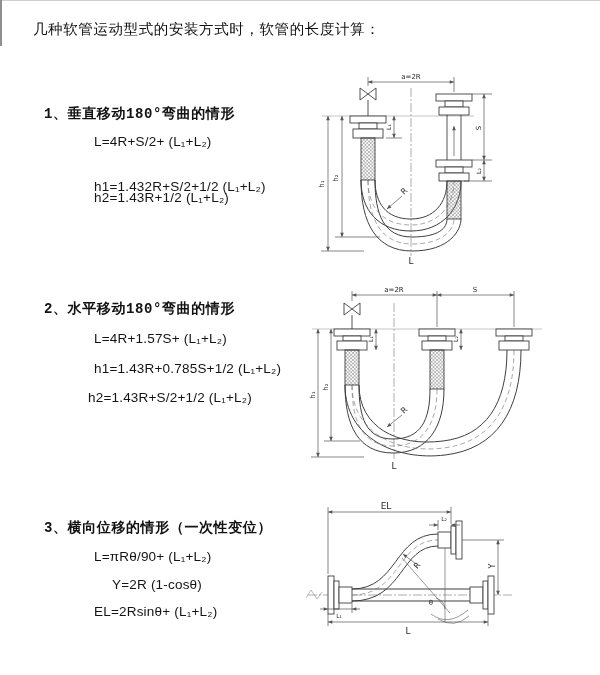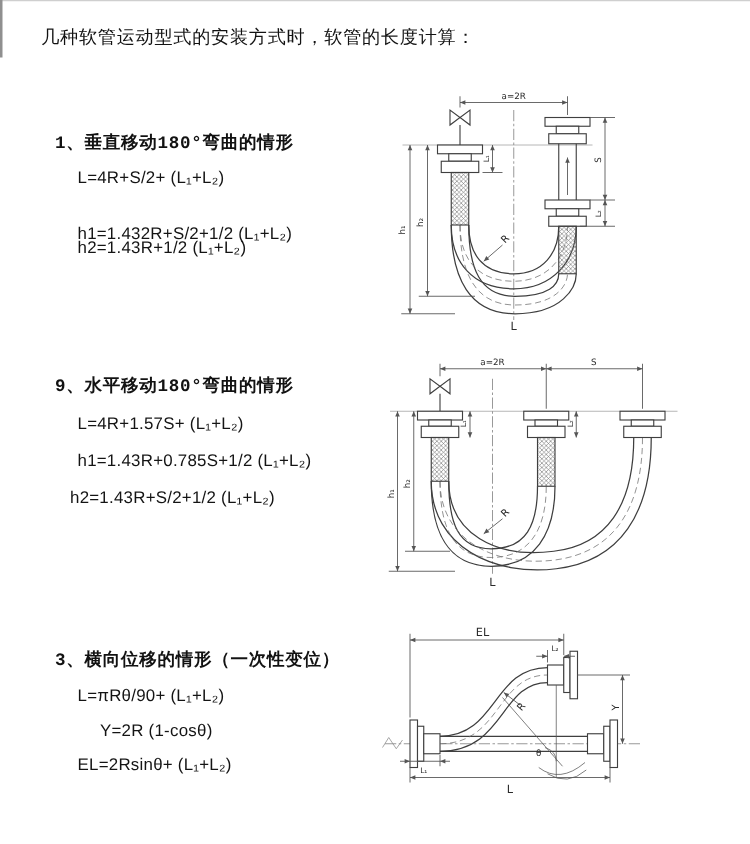--- a/index.html
+++ b/index.html
@@ -10,41 +10,41 @@
   .title{
     position:absolute;left:33px;top:20px;font-size:14.5px;font-weight:400;
     color:#121212;letter-spacing:0.6px;white-space:nowrap;
   }
   .sec-heading{
     position:absolute;font-size:14px;font-weight:700;color:#121212;
     letter-spacing:0.6px;white-space:nowrap;font-family:Liberation Mono, monospace;
   }
   .formula{
     position:absolute;font-size:13.5px;font-weight:500;color:#141414;
-    letter-spacing:0.2px;white-space:nowrap;
+    letter-spacing:0.2px;white-space:nowrap;margin-left:32px;
   }
   .diagram{position:absolute;}
   svg text{font-family:"DejaVu Sans","Liberation Sans",sans-serif;fill:#2a2a2a;}
   .artifact-top{position:absolute;left:0;top:0;width:600px;height:1px;background:#cfcfcf;}
   .artifact-left{position:absolute;left:0;top:0;width:2px;height:46px;background:#8f8f8f;}
 </style>
 </head>
 <body>
 
 <div class="artifact-top"></div>
 <div class="artifact-left"></div>
 
 <div class="title">几种软管运动型式的安装方式时，软管的长度计算：</div>
 
 <div class="sec-heading" style="left:44px;top:105px">1、垂直移动180°弯曲的情形</div>
 <div class="formula" style="left:62px;top:134px">L=4R+S/2+ (L₁+L₂)</div>
 <div class="formula" style="left:62px;top:179px">h1=1.432R+S/2+1/2 (L₁+L₂)</div>
 <div class="formula" style="left:62px;top:190px">h2=1.43R+1/2 (L₁+L₂)</div>
 
-<div class="sec-heading" style="left:44px;top:300px">9、水平移动180°弯曲的情形</div>
+<div class="sec-heading" style="left:44px;top:300px">2、水平移动180°弯曲的情形</div>
 <div class="formula" style="left:62px;top:331px">L=4R+1.57S+ (L₁+L₂)</div>
 <div class="formula" style="left:62px;top:361px">h1=1.43R+0.785S+1/2 (L₁+L₂)</div>
 <div class="formula" style="left:56px;top:390px">h2=1.43R+S/2+1/2 (L₁+L₂)</div>
 
 <div class="sec-heading" style="left:44px;top:519px">3、横向位移的情形（一次性变位）</div>
 <div class="formula" style="left:62px;top:549px">L=πRθ/90+ (L₁+L₂)</div>
 <div class="formula" style="left:80px;top:577px">Y=2R (1-cosθ)</div>
 <div class="formula" style="left:62px;top:604px">EL=2Rsinθ+ (L₁+L₂)</div>
 
 <svg class="diagram" style="left:306px;top:68px" width="250" height="198" viewBox="0 0 250 198">

